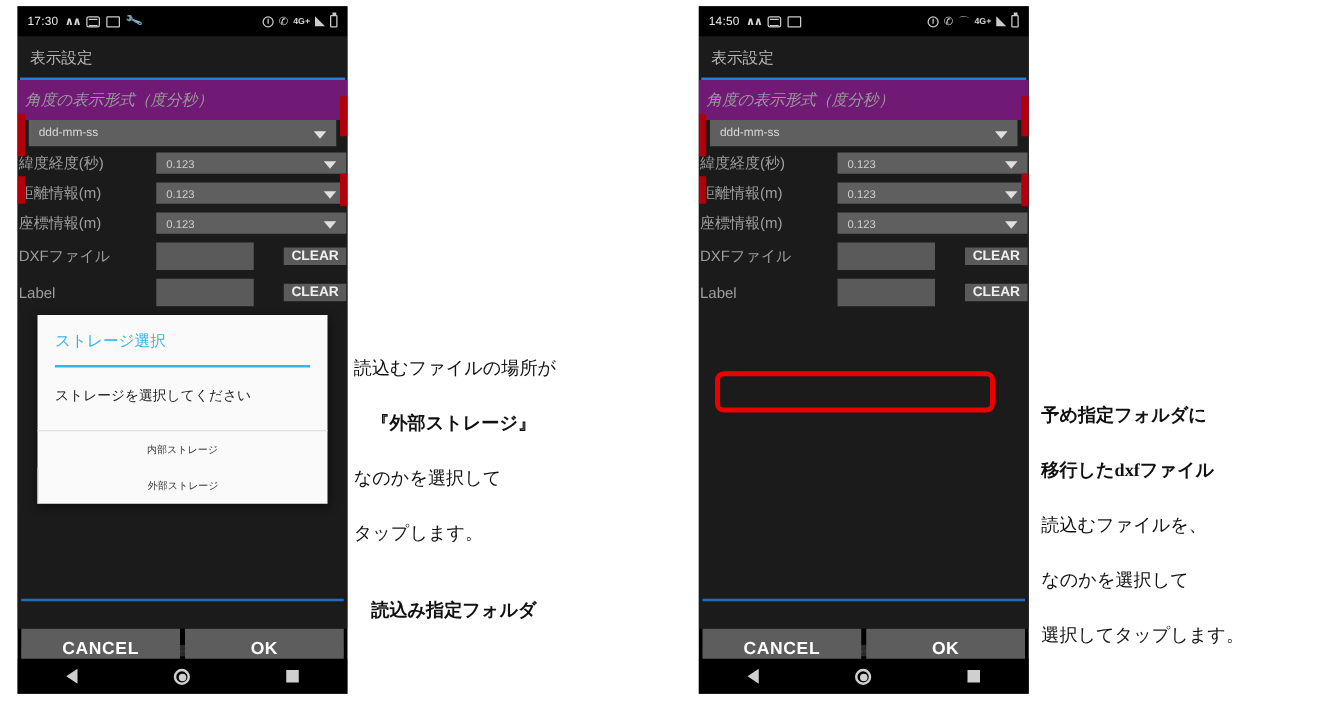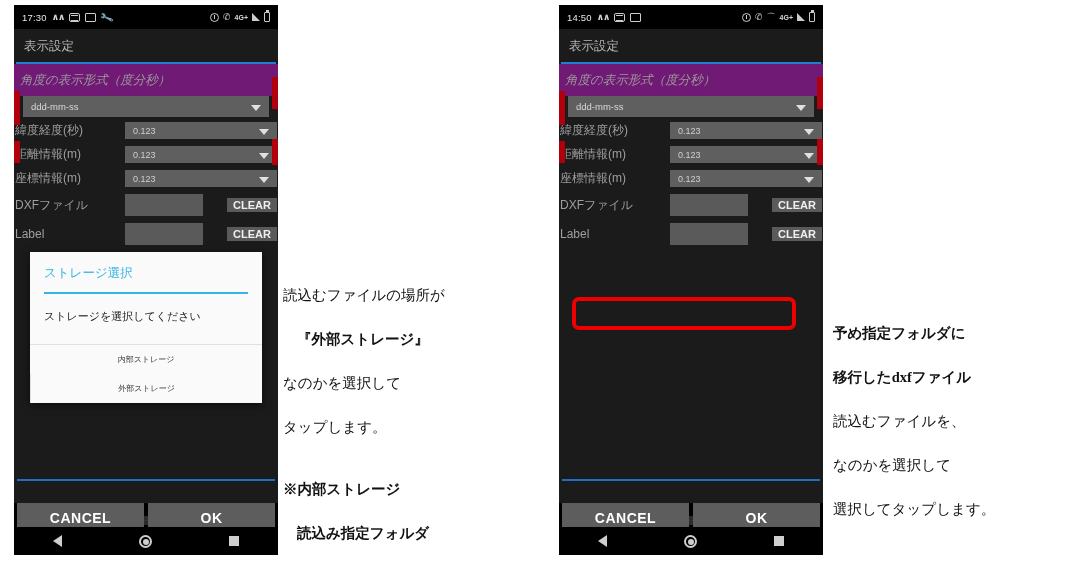--- a/index.html
+++ b/index.html
@@ -400,21 +400,20 @@
   <div class="hl-box hl-file"></div>
 
   <div class="ann ann-mid1">
     <span class="ln">読込むファイルの場所が</span>
     <span class="ln bold indent">『外部ストレージ』</span>
     <span class="ln">なのかを選択して</span>
     <span class="ln">タップします。</span>
   </div>
 
   <div class="ann ann-mid2">
-    <span class="ln bold">※内部ストレージ</span>
     <span class="ln bold indent">読込み指定フォルダ</span>
     
     
   </div>
 
   <div class="ann ann-right">
     <span class="ln bold">予め指定フォルダに</span>
     <span class="ln bold">移行したdxfファイル</span>
     <span class="ln">読込むファイルを、</span>
     <span class="ln">なのかを選択して</span>

